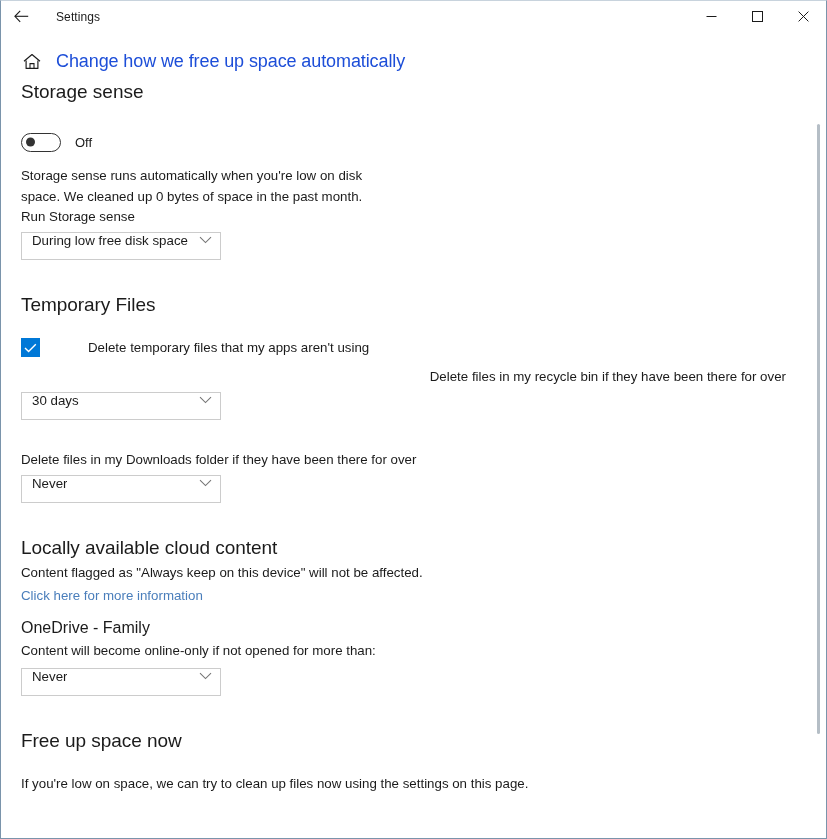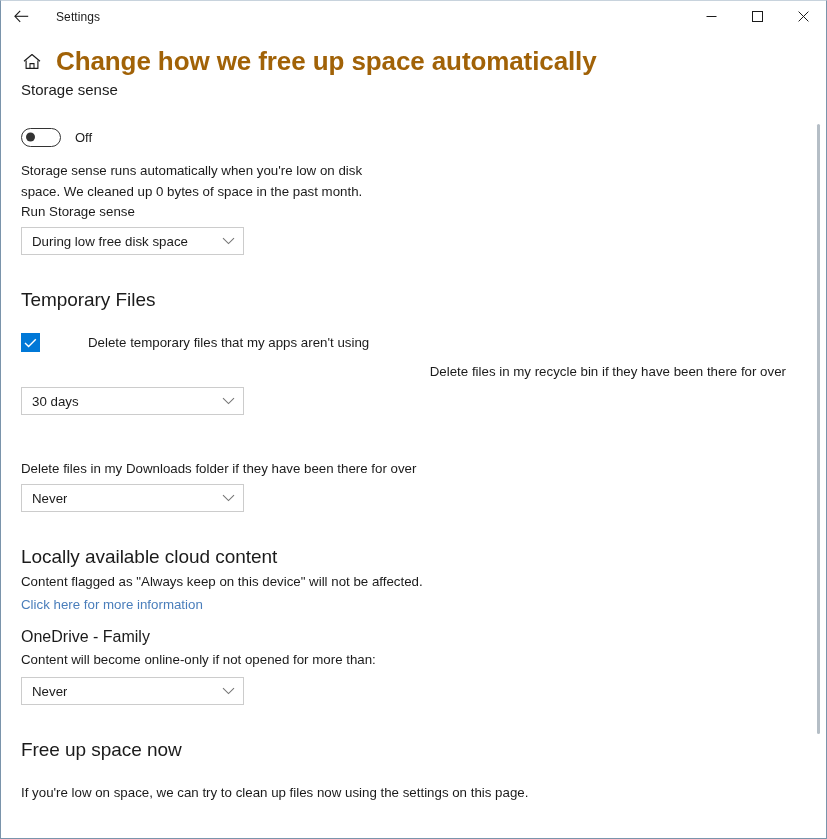--- a/index.html
+++ b/index.html
@@ -110,29 +110,29 @@
   .home-icon {
     width: 22px;
     height: 22px;
     display: flex;
     align-items: center;
     justify-content: center;
     margin-right: 13px;
     flex: none;
   }
   .page-title {
-    font-size: 26px;
-    font-weight: 700;
-    color: #a16207;
+    font-size: 18px;
+    font-weight: 400;
+    color: #1d4ed8;
     letter-spacing: -0.1px;
     white-space: nowrap;
   }
 
   .subhead {
-    font-size: 15px;
+    font-size: 19px;
     color: #1b1b1b;
     margin-top: 3px;
   }
 
   
   .toggle-row {
     display: flex;
     align-items: center;
     margin-top: 29px;
     height: 20px;
@@ -179,27 +179,27 @@
   }
   .link-text {
     font-size: 13.3px;
     color: #4a7ebb;
     line-height: 19px;
     cursor: default;
   }
 
   
   .combo {
-    width: 223px;
+    width: 200px;
     height: 28px;
     box-sizing: border-box;
     border: 1px solid #cccccc;
     background: #ffffff;
     display: flex;
-    align-items: center;
+    align-items: flex-start;
     justify-content: space-between;
     padding: 0 8px 0 10px;
     cursor: default;
   }
   .combo-value {
     font-size: 13.3px;
     color: #1b1b1b;
     white-space: nowrap;
     overflow: hidden;
   }
@@ -251,21 +251,21 @@
     margin-left: 10px;
   }
 
   .mt-4  { margin-top: 4px; }
   .mt-6  { margin-top: 6px; }
   .mt-8  { margin-top: 8px; }
   .mt-10 { margin-top: 10px; text-align: right; }
   .mt-14 { margin-top: 14px; }
   .mt-18 { }
   .mt-22 { margin-top: 22px; }
-  .mt-30 { margin-top: 44px; }
+  .mt-30 { margin-top: 30px; }
   .mt-34 { margin-top: 34px; }
 </style>
 </head>
 <body>
 
 <div class="window">
 
   <div class="titlebar">
     <div class="back-button">
       <svg width="15" height="13" viewBox="0 0 15 13" aria-hidden="true">

